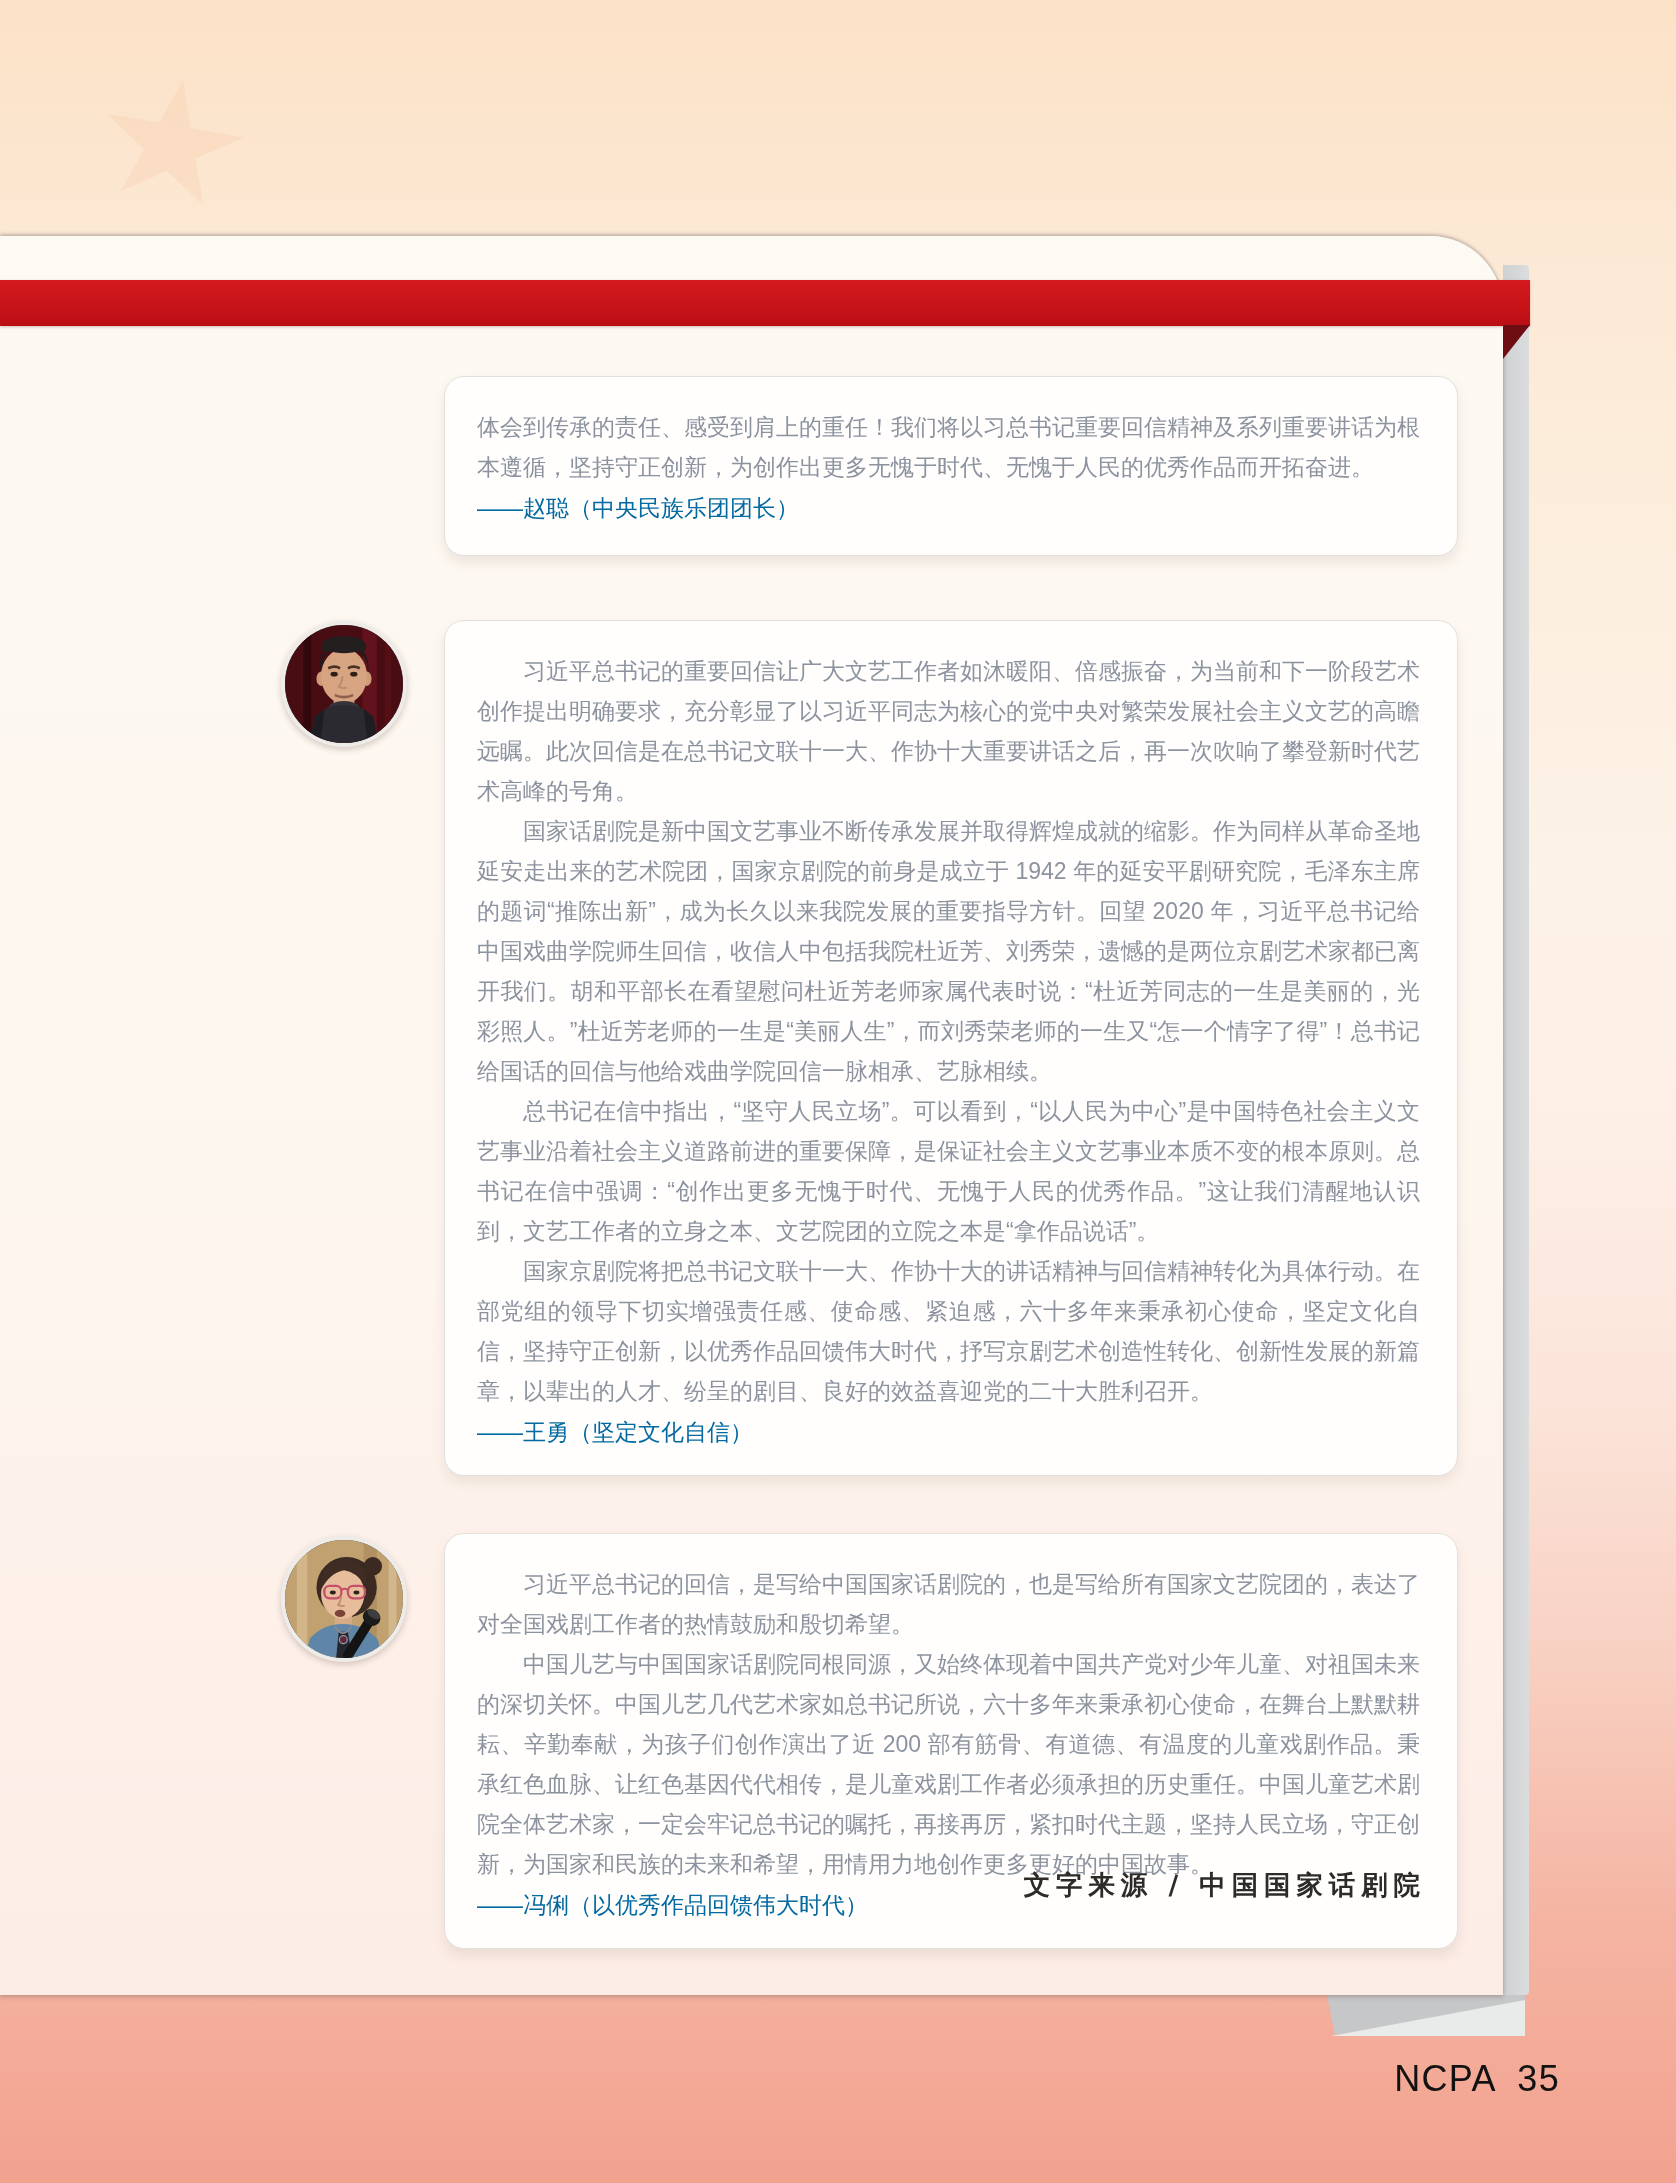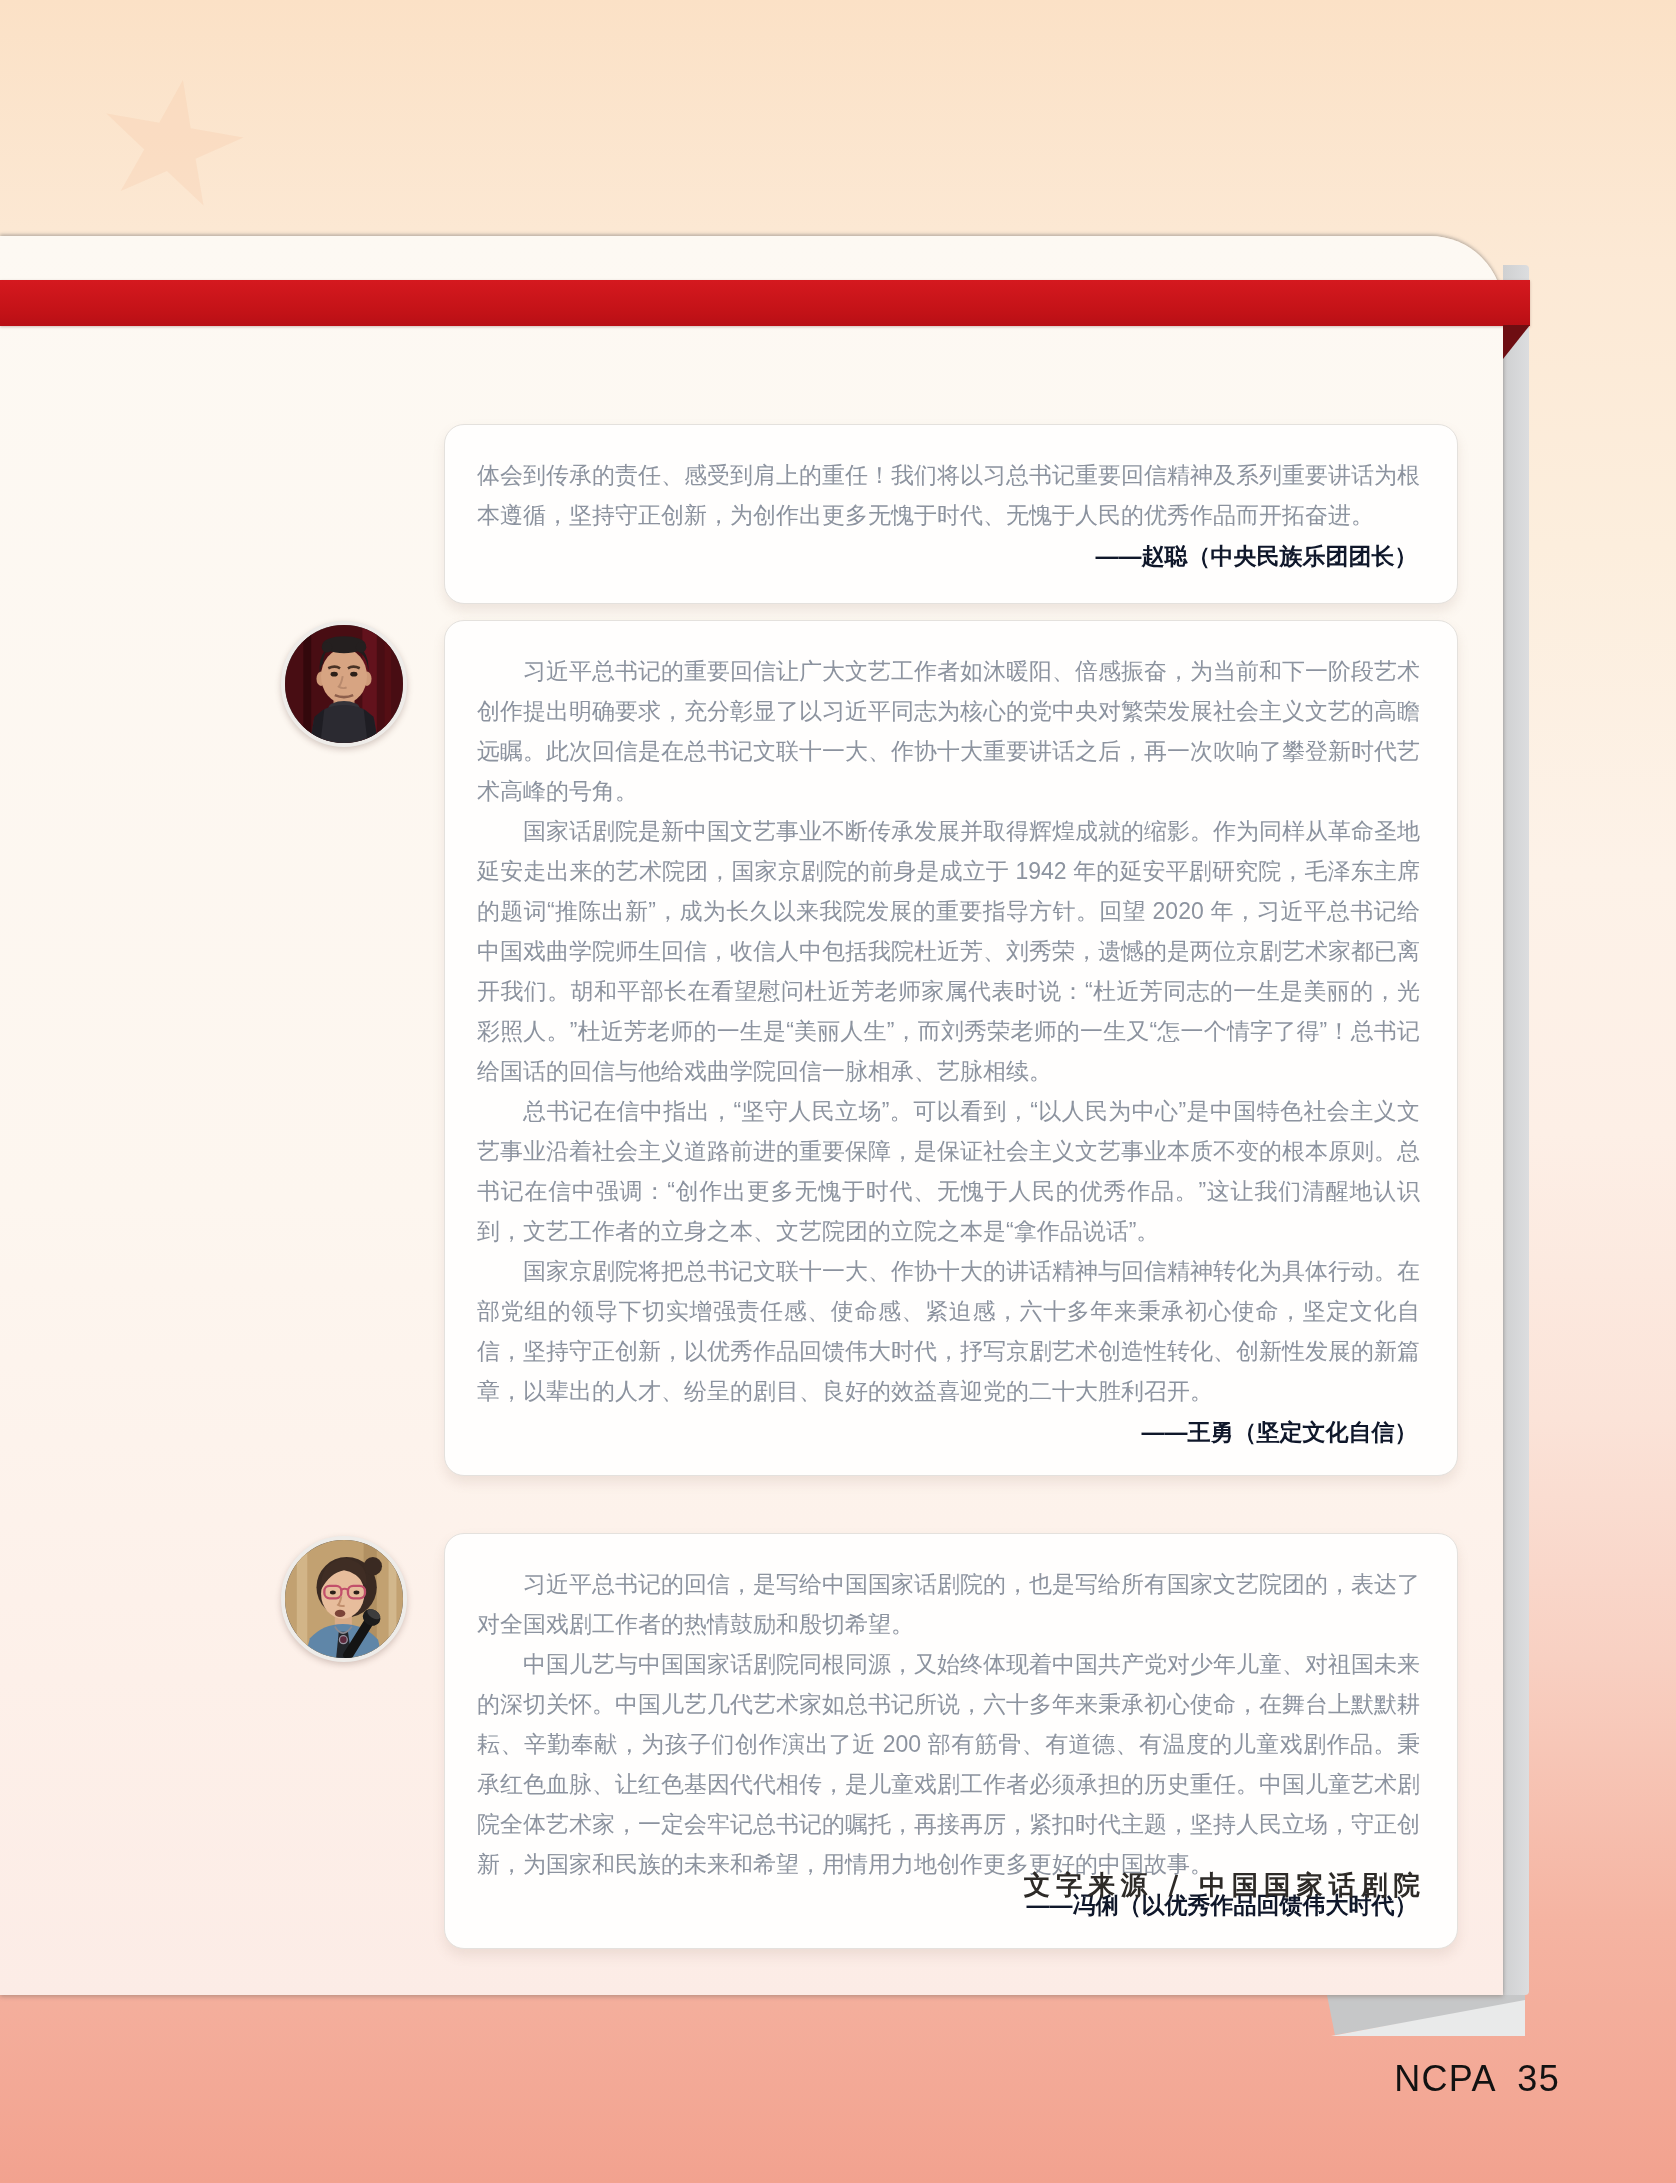--- a/index.html
+++ b/index.html
@@ -31,26 +31,26 @@
     background:linear-gradient(180deg,#d5191f 0%,#c31217 70%,#b80f15 100%);
     box-shadow:0 1.3px 2.6px rgba(80,10,10,.25);}
   .ribbon-fold{position:absolute;left:1503px;top:325px;width:27px;height:34px;
     background:#6e0e12;clip-path:polygon(0 0,100% 0,0 100%);}
   
   .quote-card{position:absolute;left:444px;width:1014px;background:#fffefd;
     border:1.3px solid #e4e1dd;border-radius:20px;
     box-shadow:0 6.6px 12px rgba(150,120,105,.14);
     padding:30px 37px 22.4px 32px;box-sizing:border-box;
     font-size:23px;line-height:40px;color:#8c939f;text-align:justify;}
-  .quote-card.q1{top:376px;min-height:180px;margin-top:48px;}
+  .quote-card.q1{top:376px;min-height:180px;}
   .quote-card.q2{top:620px;min-height:823px;}
   .quote-card.q3{top:1533px;min-height:395px;}
   .quote-card p{margin:0;}
   .quote-card.indent p{text-indent:2em;}
-  .attribution{display:block;text-align:right;color:#0f172a;font-weight:700;
+  .attribution{display:block;text-align:left;color:#0369a1;font-weight:400;
     margin-top:1.3px;margin-right:2.6px;}
   
   .portrait{position:absolute;width:118px;height:118px;border-radius:50%;
     border:4px solid #eeece9;overflow:hidden;background:#555;
     box-shadow:0 2.6px 6.6px rgba(90,60,50,.25);}
   .portrait.p1{left:281px;top:621px;}
   .portrait.p2{left:281px;top:1536px;}
   .portrait svg{display:block;width:100%;height:100%;}
   
   .source-credit{position:absolute;right:250px;top:1868px;

